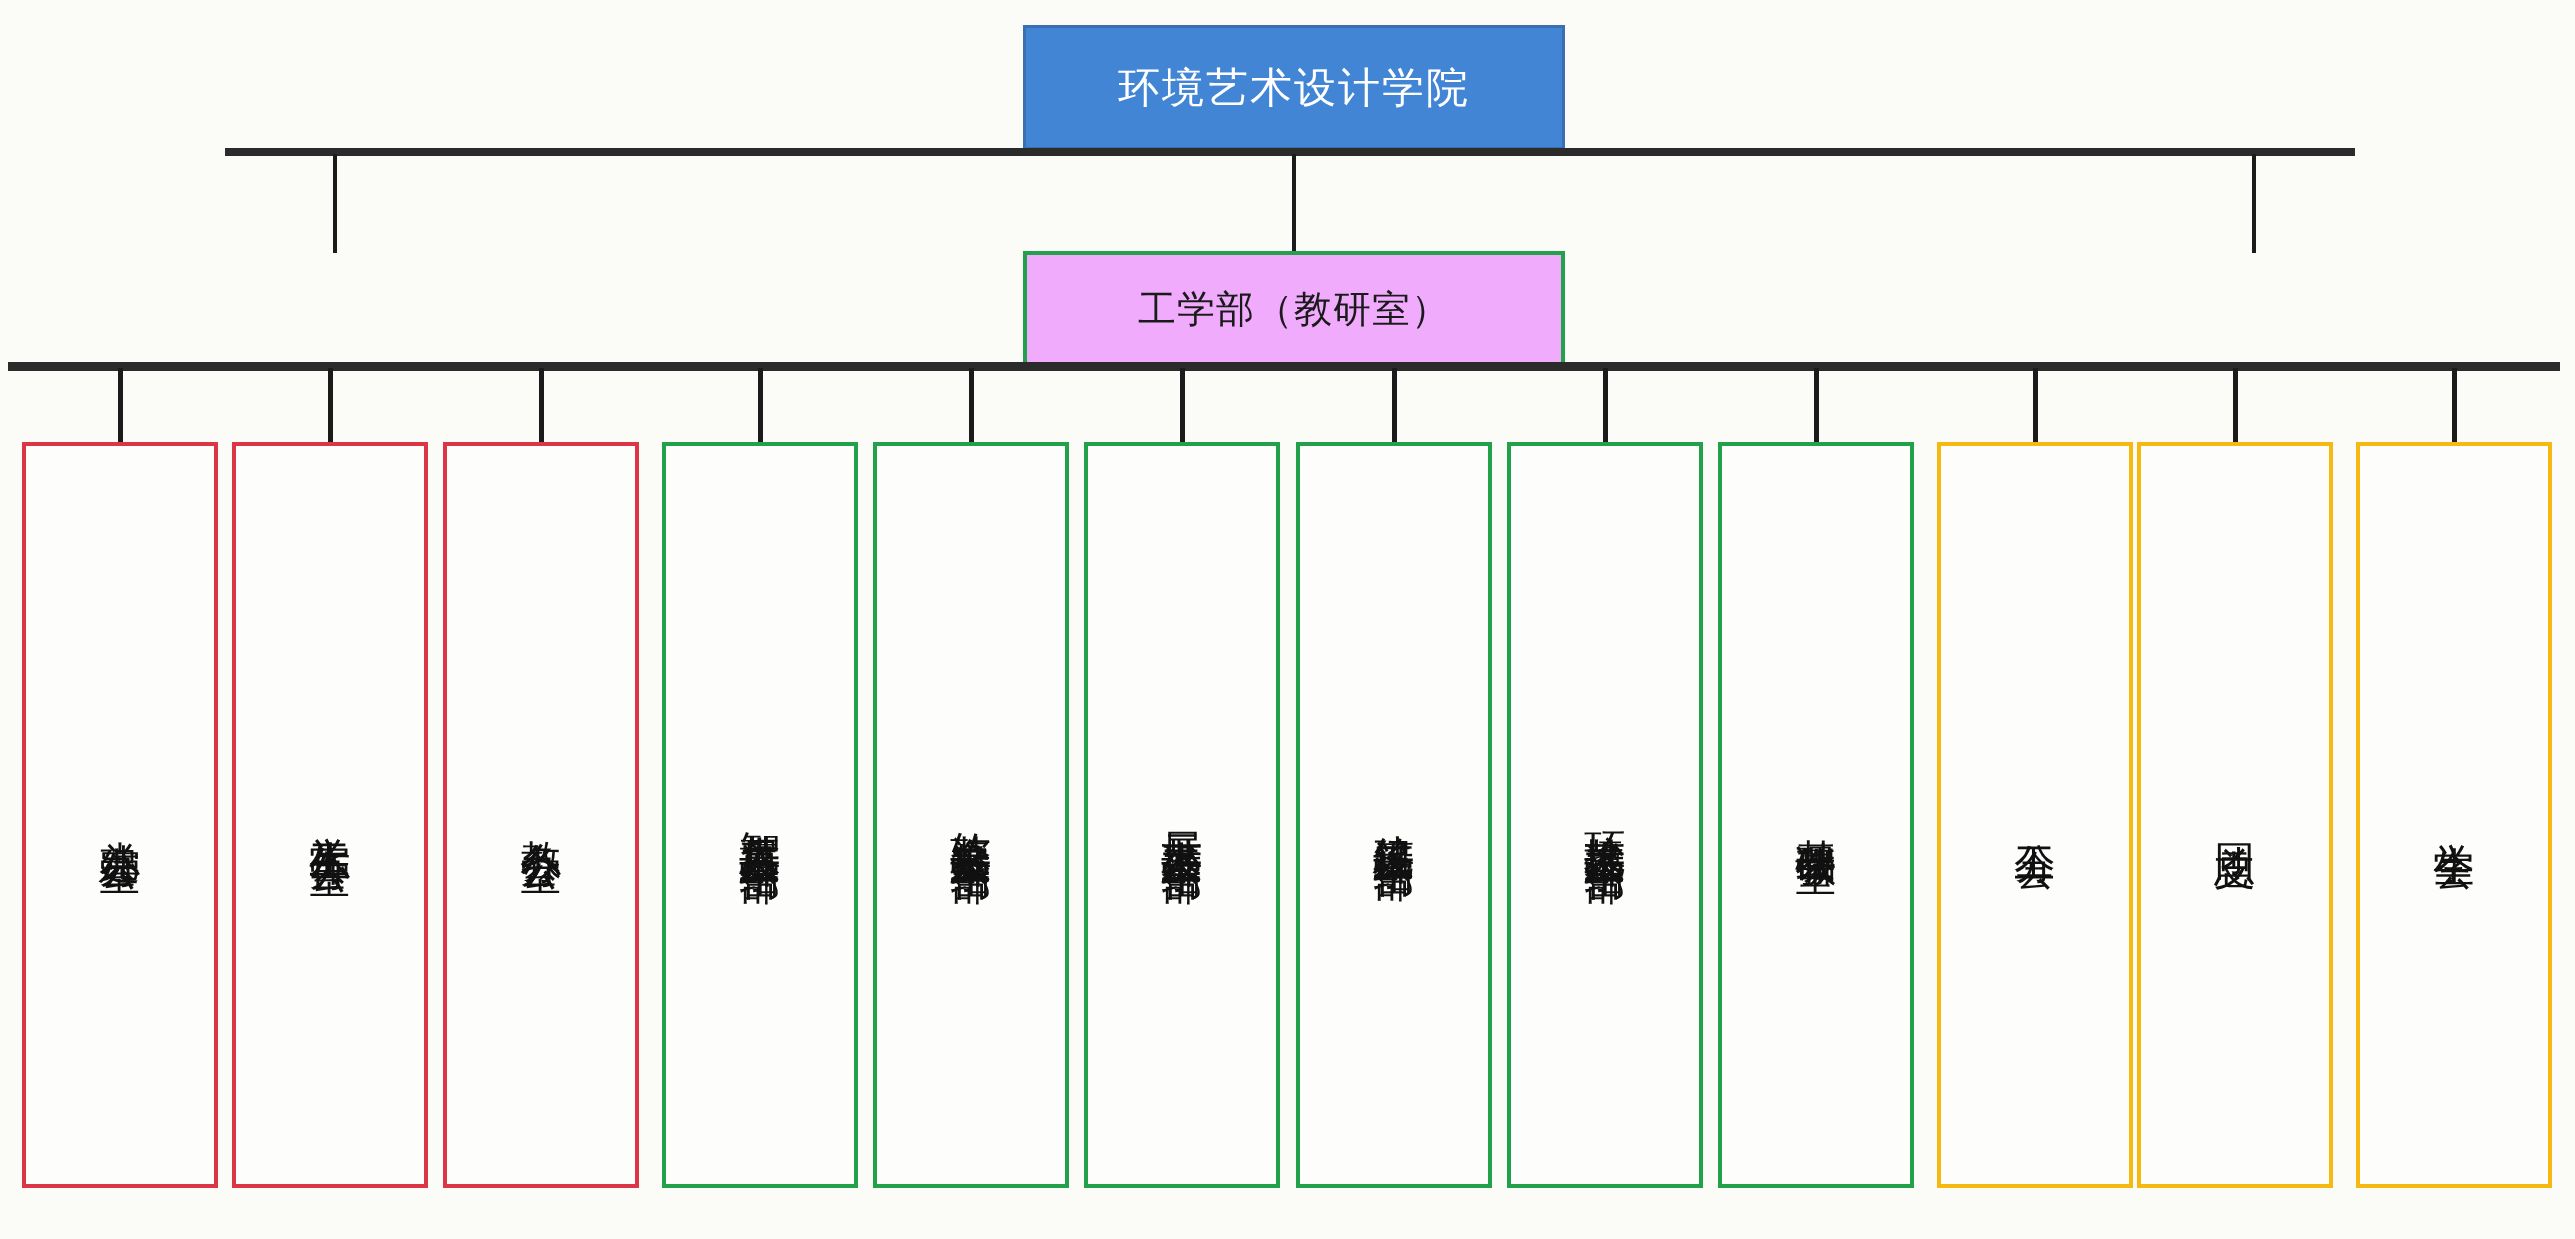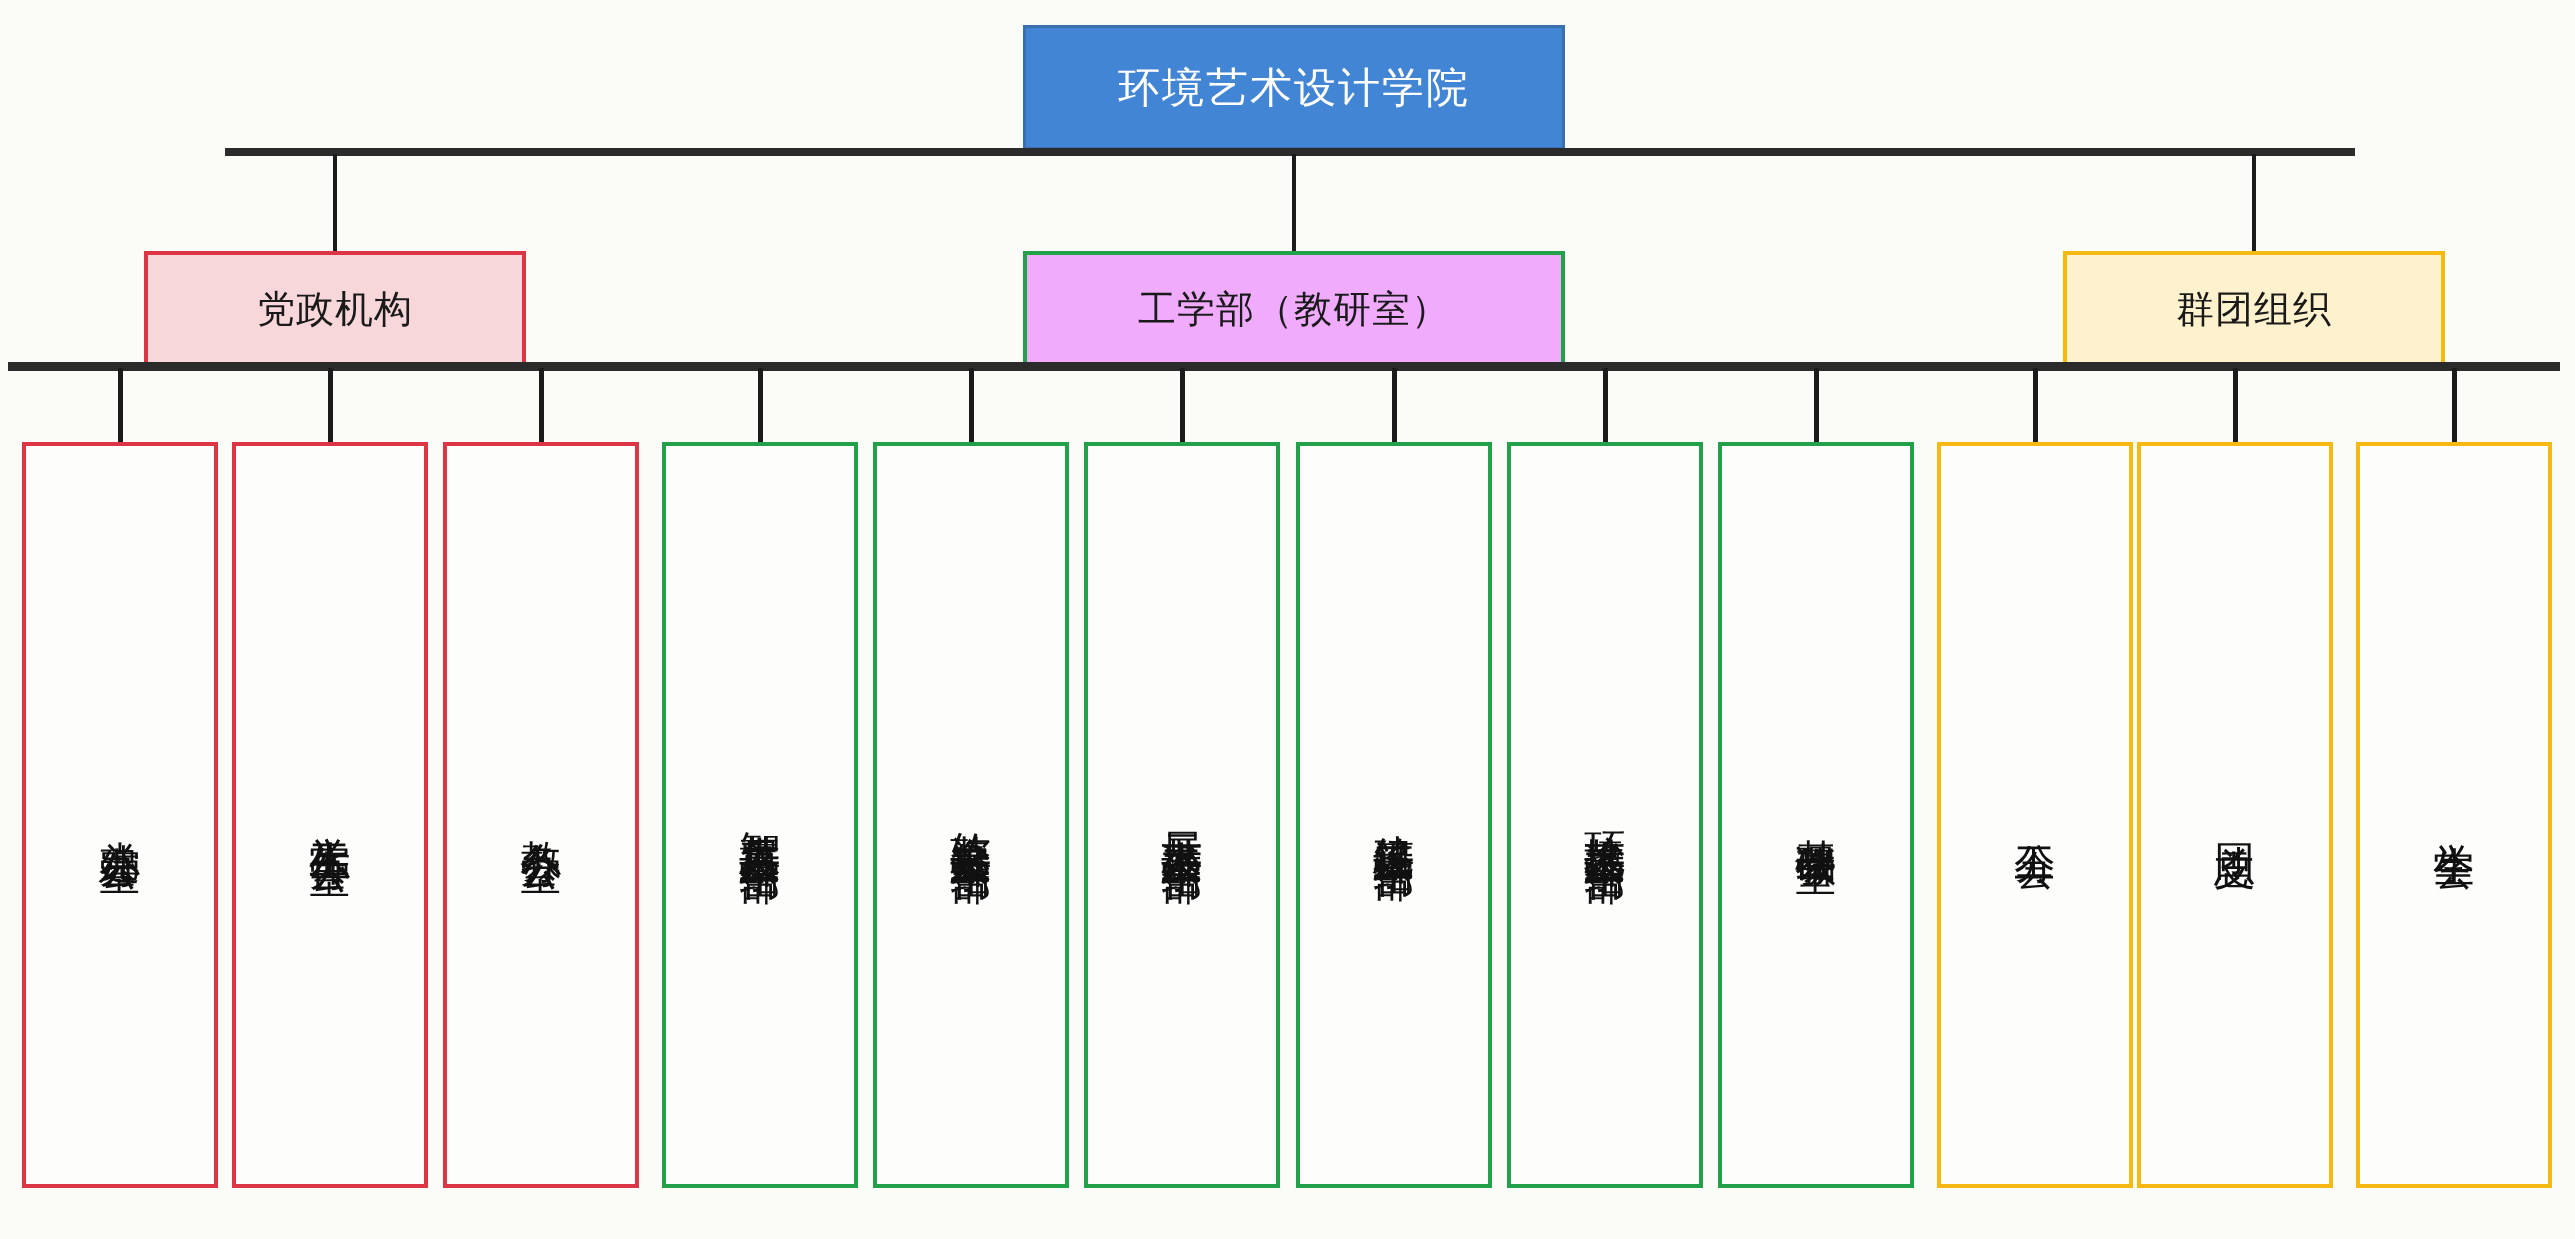--- a/index.html
+++ b/index.html
@@ -114,25 +114,23 @@
   <div class="node node-root">环境艺术设计学院</div>
 
   <div class="vline" style="left:1291px; top:148px; height:8px;"></div>
 
   <div class="hbus" style="left:225px; top:148px; width:2130px; height:8px;"></div>
 
   <div class="vline-thin" style="left:333px; top:154px; height:99px;"></div>
   <div class="vline-thin" style="left:1292px; top:154px; height:99px;"></div>
   <div class="vline-thin" style="left:2252px; top:154px; height:99px;"></div>
 
-  <div class="node node-l2 cat-red">党政机构</div>
 
   <div class="node node-l2 cat-green">工学部（教研室）</div>
 
-  <div class="node node-l2 cat-amber">群团组织</div>
 
   <div class="hbus" style="left:8px; top:362px; width:2552px; height:9px;"></div>
 
   <div class="vline" style="left:118px; top:368px; height:78px;"></div>
   <div class="vline" style="left:328px; top:368px; height:78px;"></div>
   <div class="vline" style="left:539px; top:368px; height:78px;"></div>
   <div class="vline" style="left:758px; top:368px; height:78px;"></div>
   <div class="vline" style="left:969px; top:368px; height:78px;"></div>
   <div class="vline" style="left:1180px; top:368px; height:78px;"></div>
   <div class="vline" style="left:1392px; top:368px; height:78px;"></div>

